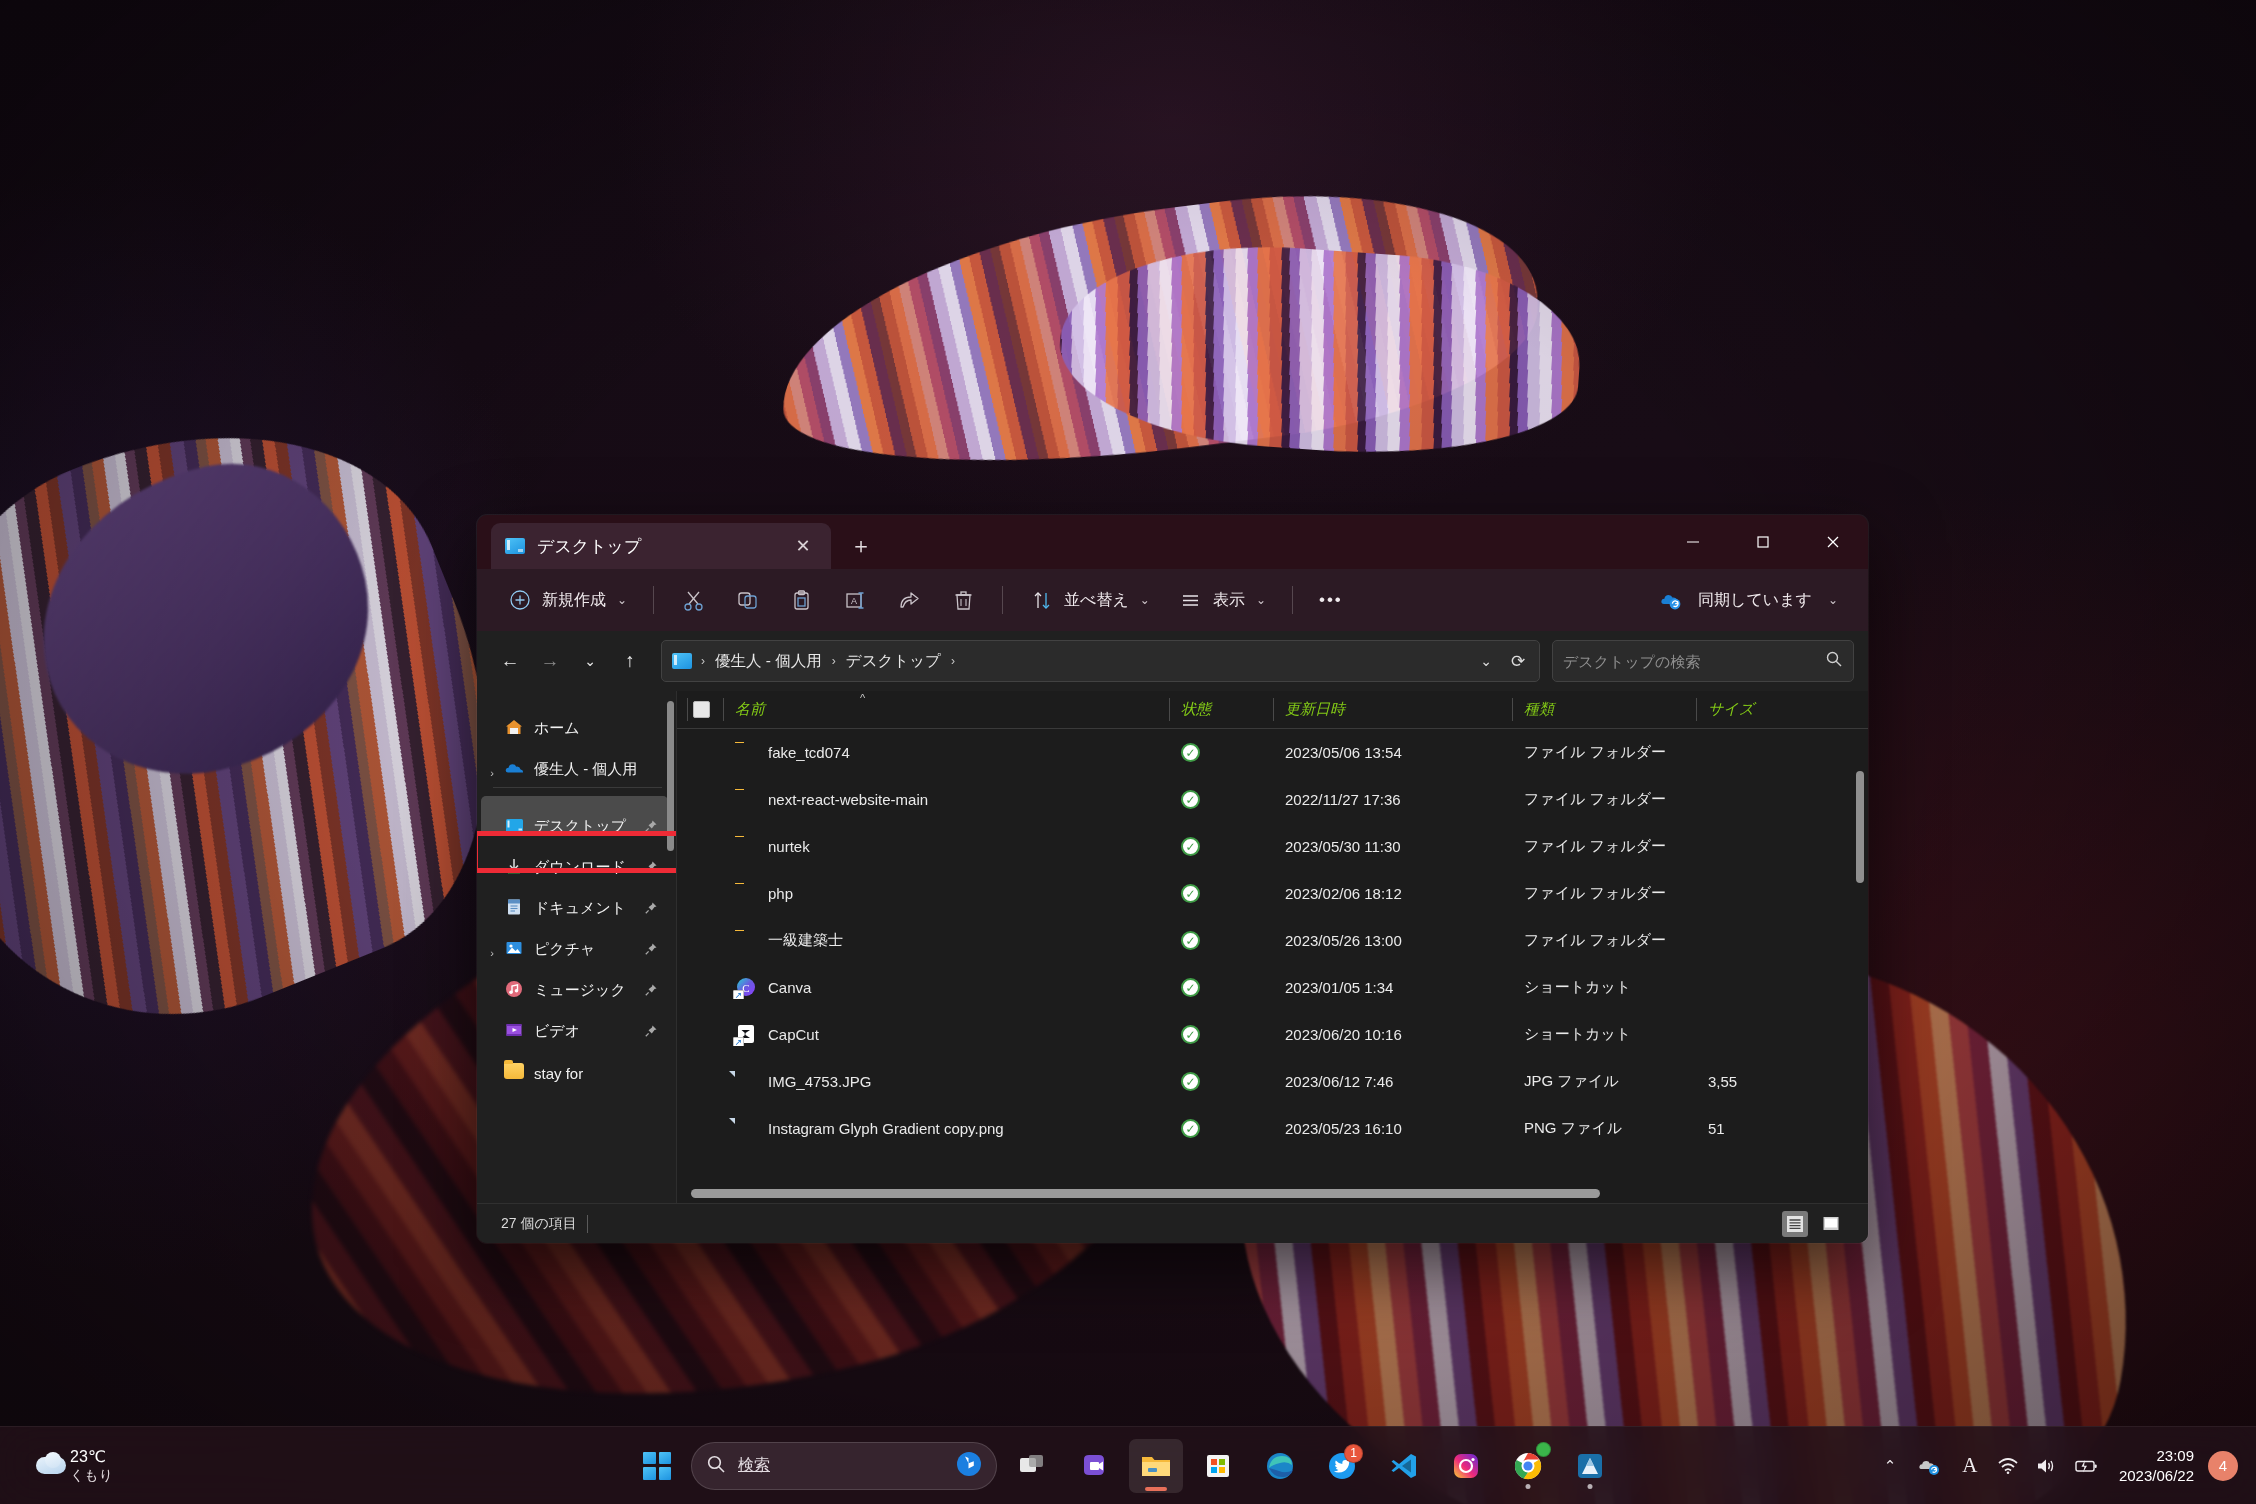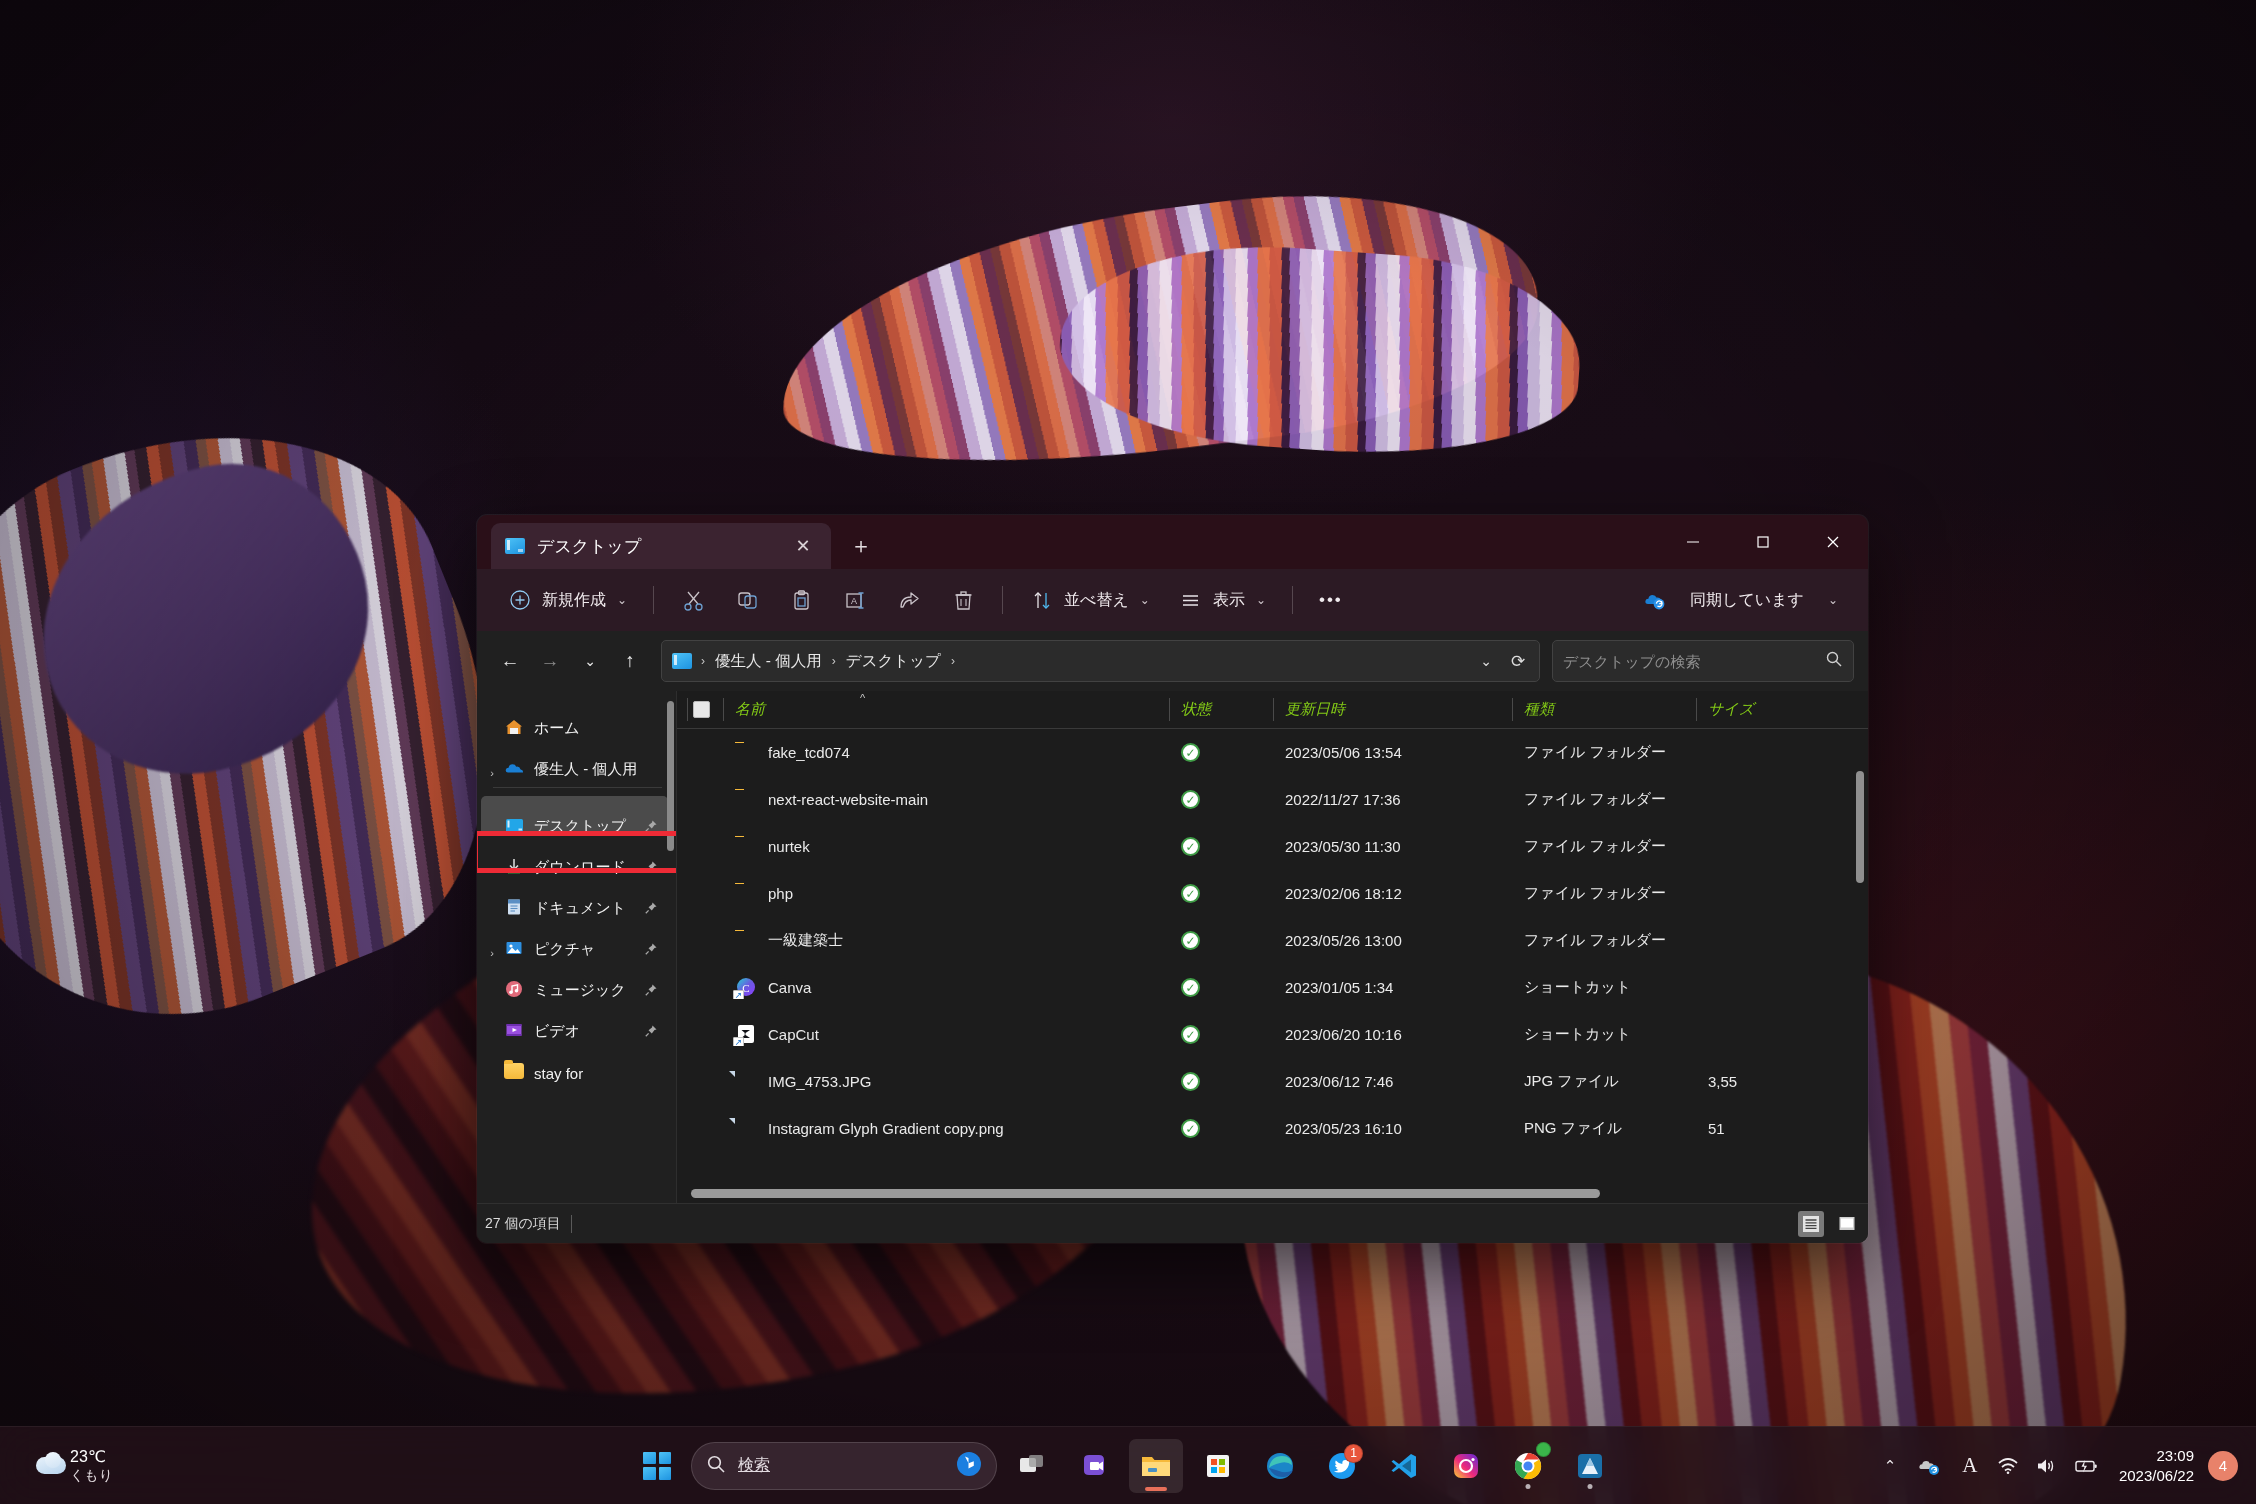--- a/index.html
+++ b/index.html
@@ -238,21 +238,21 @@
   .cmd-item {
     height: 44px; border-radius: 6px;
     display: flex; align-items: center; gap: 9px;
     padding: 0 12px; cursor: pointer;
     color: #f0eaed; font-size: 16px; white-space: nowrap;
   }
   .cmd-icon { width: 26px; height: 26px; display: flex; align-items: center; justify-content: center; flex: none; }
   .cmd-sep { width: 1px; height: 28px; background: rgba(255,255,255,0.2); margin: 0 10px; flex: none; }
   .chev { font-size: 12px; color: #cfc6cb; margin-left: 2px; }
   .cmd-spacer { flex: 1; }
-  .sync-item { gap: 22px; }
+  .sync-item { gap: 14px; }
 
   
   .addrrow {
     height: 60px; flex: none;
     background: #202020;
     display: flex; align-items: center;
     padding: 0 14px; gap: 2px;
   }
   .nav-btn {
     width: 38px; height: 38px; border-radius: 5px;
@@ -431,21 +431,21 @@
   .hscroll-thumb {
     position: absolute; left: 4px; width: 78%; height: 9px;
     border-radius: 5px; background: #9a9a9a; top: 2px;
   }
 
   
   .statusbar {
     height: 40px; flex: none; background: #202020;
     border-top: 1px solid #303030;
     display: flex; align-items: center;
-    padding: 0 8px; gap: 10px;
+    padding: 0 24px; gap: 10px;
   }
   .status-txt { color: #dcdcdc; font-size: 14px; }
   .status-div { width: 1px; height: 18px; background: #5a5a5a; }
   .status-spacer { flex: 1; }
   .vbtn {
     width: 26px; height: 26px; border-radius: 3px;
     display: flex; align-items: center; justify-content: center; cursor: pointer;
   }
   .vbtn.on { background: #7a7a7a; }
 

